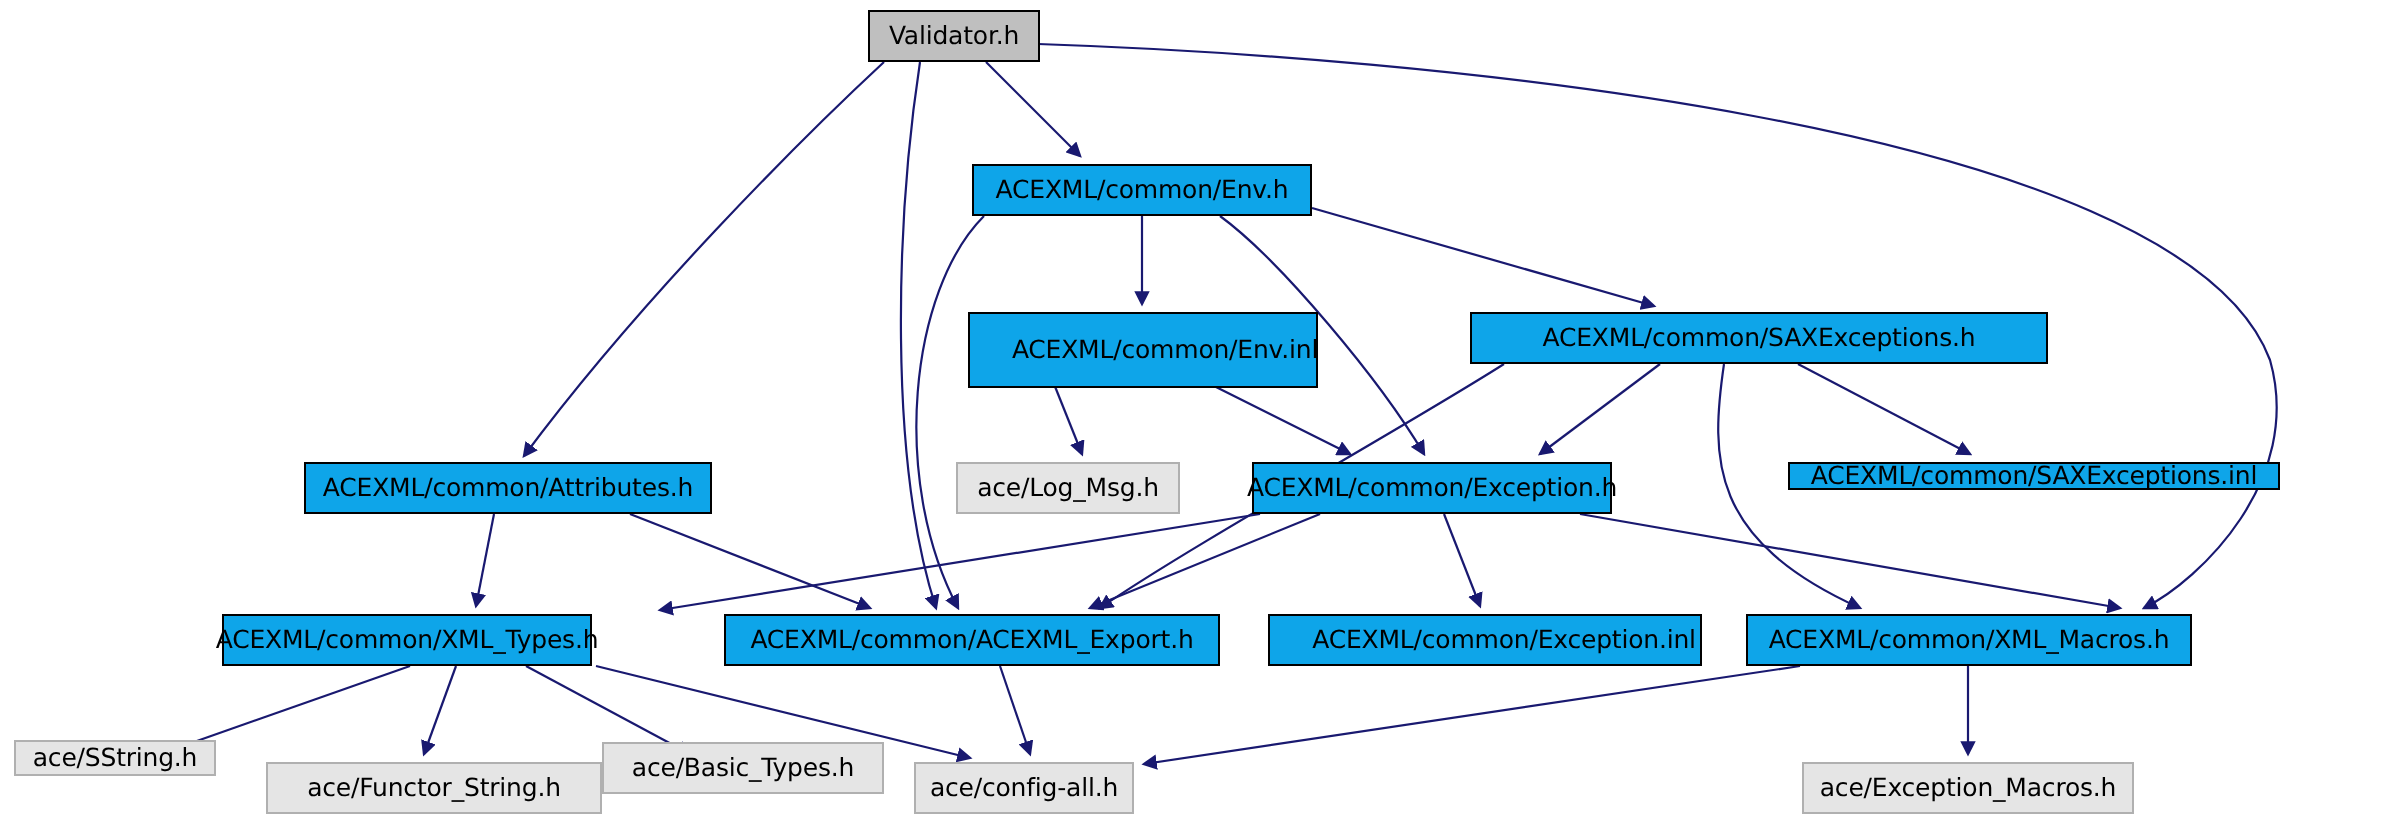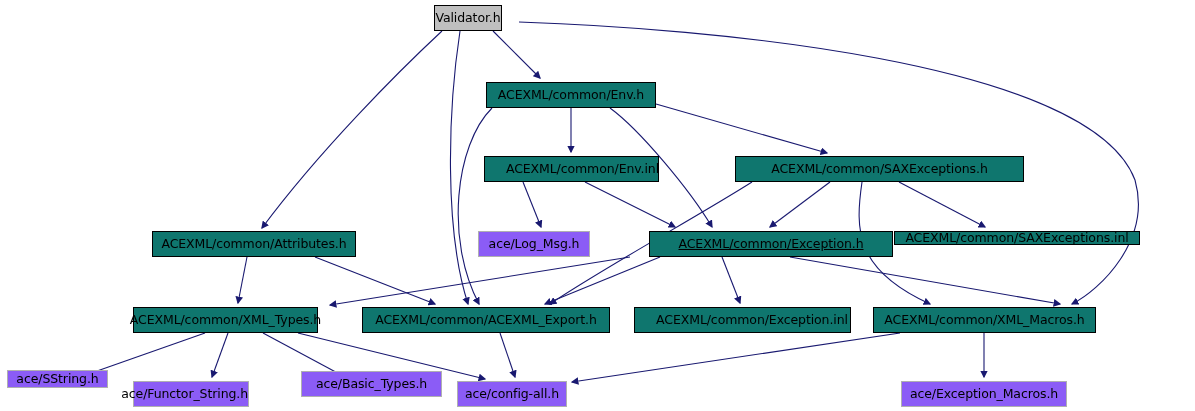--- a/index.html
+++ b/index.html
@@ -12,26 +12,26 @@
   }
   svg#edges{position:absolute;left:0;top:0;width:1195px;height:411px;}
   .node{
     position:absolute;
     box-sizing:border-box;
     display:flex;align-items:center;justify-content:center;
     font-size:12.5px;
     line-height:1;
     color:#000000;
     white-space:nowrap;
-    background:#0f766e;
+    background:#0ea5e9;
     border:1px solid #000000;
     letter-spacing:-0.1px;
   }
   .node.gray-fill{background:#bfbfbf;border:1px solid #000000;}
-  .node.gray-border{border:1px solid #b0b0b0;background:#8b5cf6;}
+  .node.gray-border{border:1px solid #b0b0b0;background:#e5e5e5;}
 </style>
 </head>
 <body>
 
 <div id="canvas">
 
   <svg id="edges" viewBox="0 0 1195 411" xmlns="http://www.w3.org/2000/svg">
     <defs>
       <marker id="arrow" viewBox="0 0 12 12" refX="10" refY="6" markerWidth="7" markerHeight="7" orient="auto-start-reverse">
         <path d="M 0 0 L 12 6 L 0 12 z" fill="#191970"></path>
@@ -62,60 +62,60 @@
         <path d="M 228,333 L 212,377" marker-end="url(#arrow)" stroke="#191970"></path>
         <path d="M 263,333 L 345,377" marker-end="url(#arrow)" stroke="#191970"></path>
         <path d="M 298,333 L 485,379" marker-end="url(#arrow)" stroke="#191970"></path>
         <path d="M 500,333 L 515,377" marker-end="url(#arrow)" stroke="#191970"></path>
         <path d="M 900,333 L 572,382" marker-end="url(#arrow)" stroke="#191970"></path>
         <path d="M 984,333 L 984,377" marker-end="url(#arrow)" stroke="#191970"></path>
       </g>
   </svg>
 
   <div id="node-layer">
-      <div class="node gray-fill" style="left: 434px; top: 5px; width: 68px; height: 26px;">
+      <div class="node gray-fill" style="left: 434px; top: 5px; width: 86px; height: 26px;">
         <span>Validator.h</span>
       </div>
       <div class="node" style="left: 486px; top: 82px; width: 170px; height: 26px;">
         <span>ACEXML/common/Env.h</span>
       </div>
-      <div class="node" style="left: 484px; top: 156px; width: 175px; height: 26px; padding-left: 22px;">
+      <div class="node" style="left: 484px; top: 156px; width: 175px; height: 38px; padding-left: 22px;">
         <span>ACEXML/common/Env.inl</span>
       </div>
       <div class="node" style="left: 735px; top: 156px; width: 289px; height: 26px;">
         <span>ACEXML/common/SAXExceptions.h</span>
       </div>
       <div class="node" style="left: 152px; top: 231px; width: 204px; height: 26px; text-align: center;">
         <span>ACEXML/common/Attributes.h</span>
       </div>
       <div class="node gray-border" style="left: 478px; top: 231px; width: 112px; height: 26px;">
         <span>ace/Log_Msg.h</span>
       </div>
-      <div class="node" style="left: 649px; top: 231px; width: 244px; height: 26px; text-decoration: underline;">
+      <div class="node" style="left: 626px; top: 231px; width: 180px; height: 26px;">
         <span>ACEXML/common/Exception.h</span>
       </div>
       <div class="node" style="left: 894px; top: 231px; width: 246px; height: 14px;">
         <span>ACEXML/common/SAXExceptions.inl</span>
       </div>
-      <div class="node" style="left: 133px; top: 307px; width: 185px; height: 26px;">
+      <div class="node" style="left: 111px; top: 307px; width: 185px; height: 26px;">
         <span>ACEXML/common/XML_Types.h</span>
       </div>
       <div class="node" style="left: 362px; top: 307px; width: 248px; height: 26px;">
         <span>ACEXML/common/ACEXML_Export.h</span>
       </div>
       <div class="node" style="left: 634px; top: 307px; width: 217px; height: 26px; padding-left: 19px;">
         <span>ACEXML/common/Exception.inl</span>
       </div>
       <div class="node" style="left: 873px; top: 307px; width: 223px; height: 26px;">
         <span>ACEXML/common/XML_Macros.h</span>
       </div>
       <div class="node gray-border" style="left: 7px; top: 370px; width: 101px; height: 18px;">
         <span>ace/SString.h</span>
       </div>
-      <div class="node gray-border" style="left: 133px; top: 381px; width: 116px; height: 26px; justify-content: flex-end;">
+      <div class="node gray-border" style="left: 133px; top: 381px; width: 168px; height: 26px;">
         <span>ace/Functor_String.h</span>
       </div>
       <div class="node gray-border" style="left: 301px; top: 371px; width: 141px; height: 26px; text-align: center;">
         <span>ace/Basic_Types.h</span>
       </div>
       <div class="node gray-border" style="left: 457px; top: 381px; width: 110px; height: 26px;">
         <span>ace/config-all.h</span>
       </div>
       <div class="node gray-border" style="left: 901px; top: 381px; width: 166px; height: 26px;">
         <span>ace/Exception_Macros.h</span>

